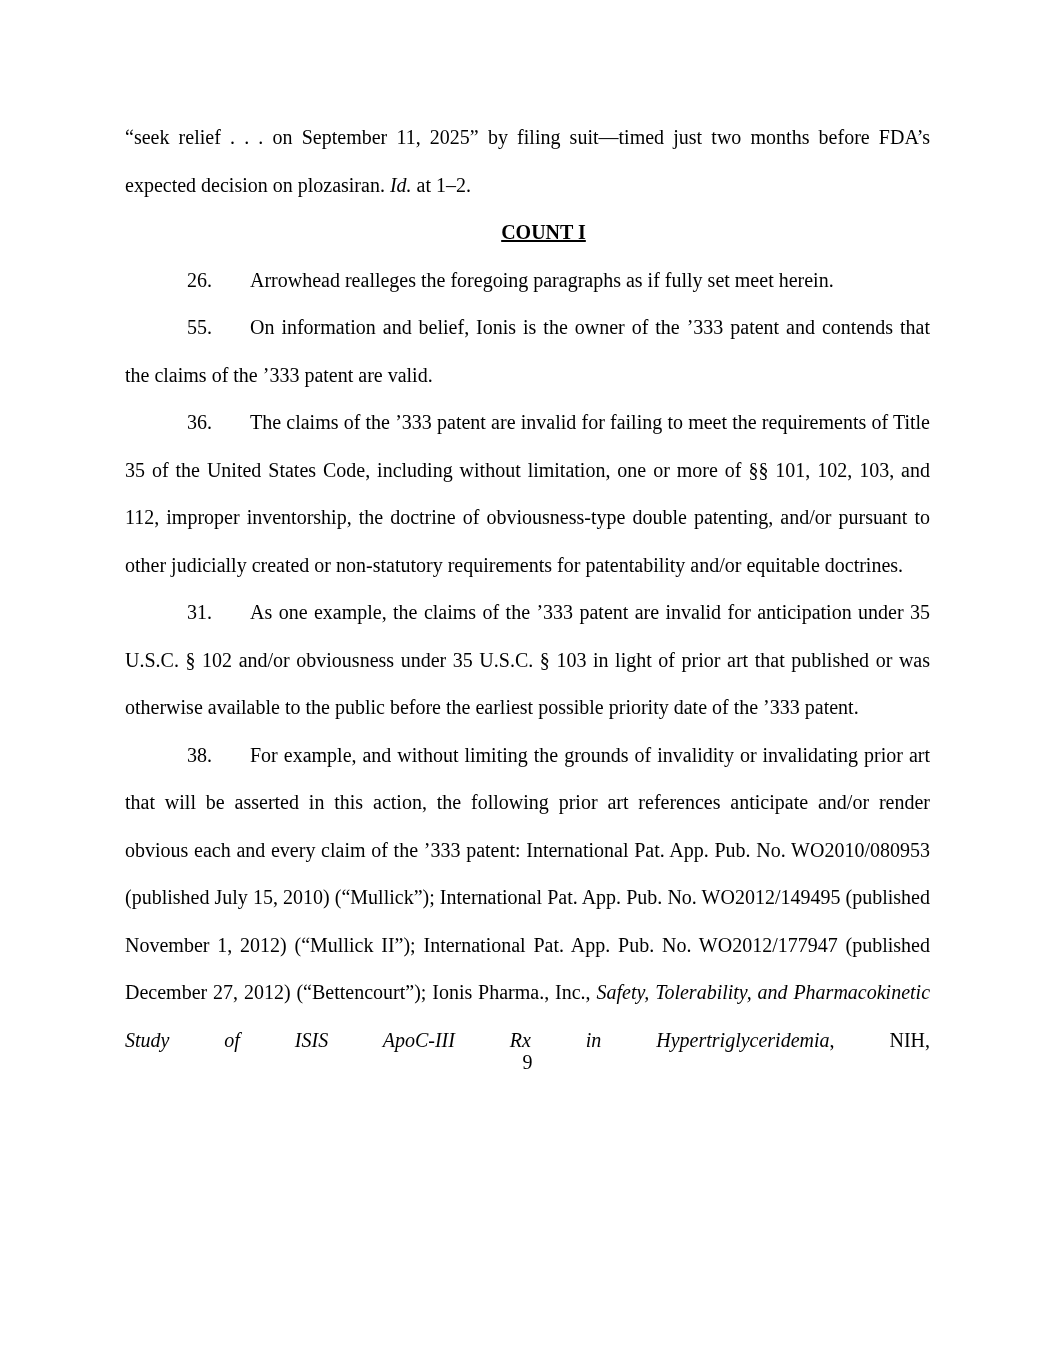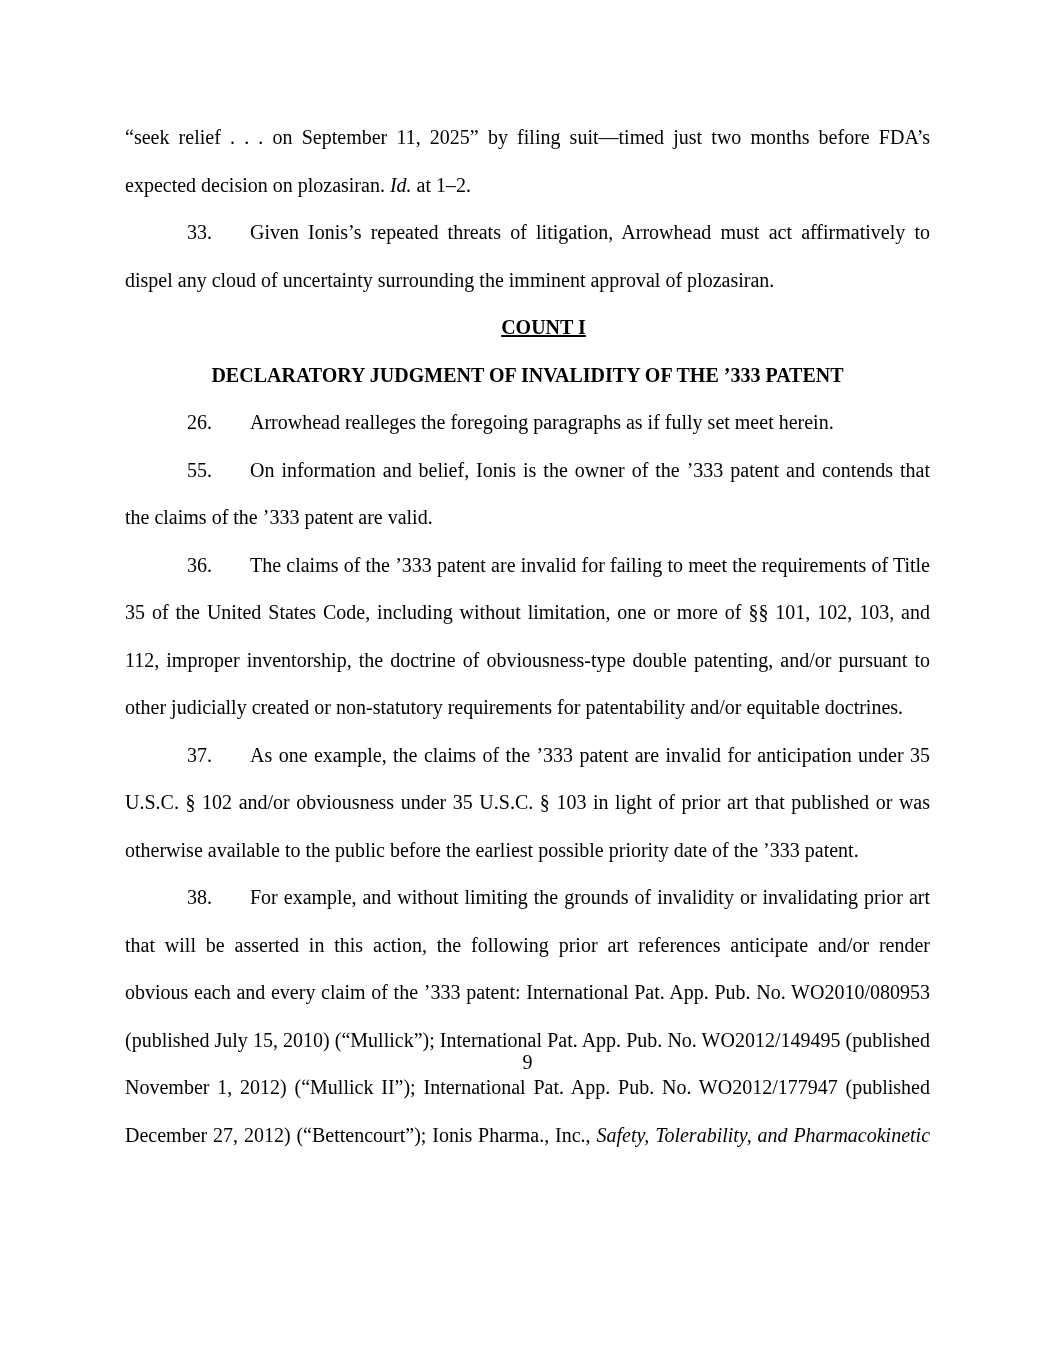--- a/index.html
+++ b/index.html
@@ -60,23 +60,21 @@
     font-size: 20px;
     line-height: 24px;
   }
 </style>
 </head>
 <body>
 
 <div class="page">
   <div class="content" id="doc-body">
       <p class="body"><span>“seek relief . . . on September 11, 2025” by filing suit—timed just two months before FDA’s expected decision on plozasiran. </span><span class="italic">Id.</span><span> at 1–2.</span></p>
-      <p class="numbered"><span class="num">33.</span><span>Given Ionis’s repeated threats of litigation, Arrowhead must act affirmatively to dispel any cloud of uncertainty surrounding the imminent approval of plozasiran.</span></p>
       <p class="heading-underlined"><span>COUNT I</span></p>
-      <p class="heading"><span>DECLARATORY JUDGMENT OF INVALIDITY OF THE ’333 PATENT</span></p>
       <p class="numbered"><span class="num">26.</span><span>Arrowhead realleges the foregoing paragraphs as if fully set meet herein.</span></p>
       <p class="numbered"><span class="num">55.</span><span>On information and belief, Ionis is the owner of the ’333 patent and contends that the claims of the ’333 patent are valid.</span></p>
       <p class="numbered"><span class="num">36.</span><span>The claims of the ’333 patent are invalid for failing to meet the requirements of Title 35 of the United States Code, including without limitation, one or more of §§ 101, 102, 103, and 112, improper inventorship, the doctrine of obviousness-type double patenting, and/or pursuant to other judicially created or non-statutory requirements for patentability and/or equitable doctrines.</span></p>
-      <p class="numbered"><span class="num">37.</span><span>As one example, the claims of the ’333 patent are invalid for anticipation under 35 U.S.C. § 102 and/or obviousness under 35 U.S.C. § 103 in light of prior art that published or was otherwise available to the public before the earliest possible priority date of the ’333 patent.</span></p>
+      <p class="numbered"><span class="num">31.</span><span>As one example, the claims of the ’333 patent are invalid for anticipation under 35 U.S.C. § 102 and/or obviousness under 35 U.S.C. § 103 in light of prior art that published or was otherwise available to the public before the earliest possible priority date of the ’333 patent.</span></p>
       <p class="numbered justify-last"><span class="num">38.</span><span>For example, and without limiting the grounds of invalidity or invalidating prior art that will be asserted in this action, the following prior art references anticipate and/or render obvious each and every claim of the ’333 patent: International Pat. App. Pub. No. WO2010/080953 (published July 15, 2010) (“Mullick”); International Pat. App. Pub. No.  WO2012/149495 (published November 1, 2012) (“Mullick II”); International Pat. App. Pub. No.  WO2012/177947 (published December 27, 2012) (“Bettencourt”); Ionis Pharma., Inc., </span><span class="italic">Safety, Tolerability, and Pharmacokinetic Study of ISIS ApoC-III Rx in Hypertriglyceridemia</span><span>, NIH,</span></p>
     </div>
   <div class="footer">9</div>
 </div>
 
 </body></html>

